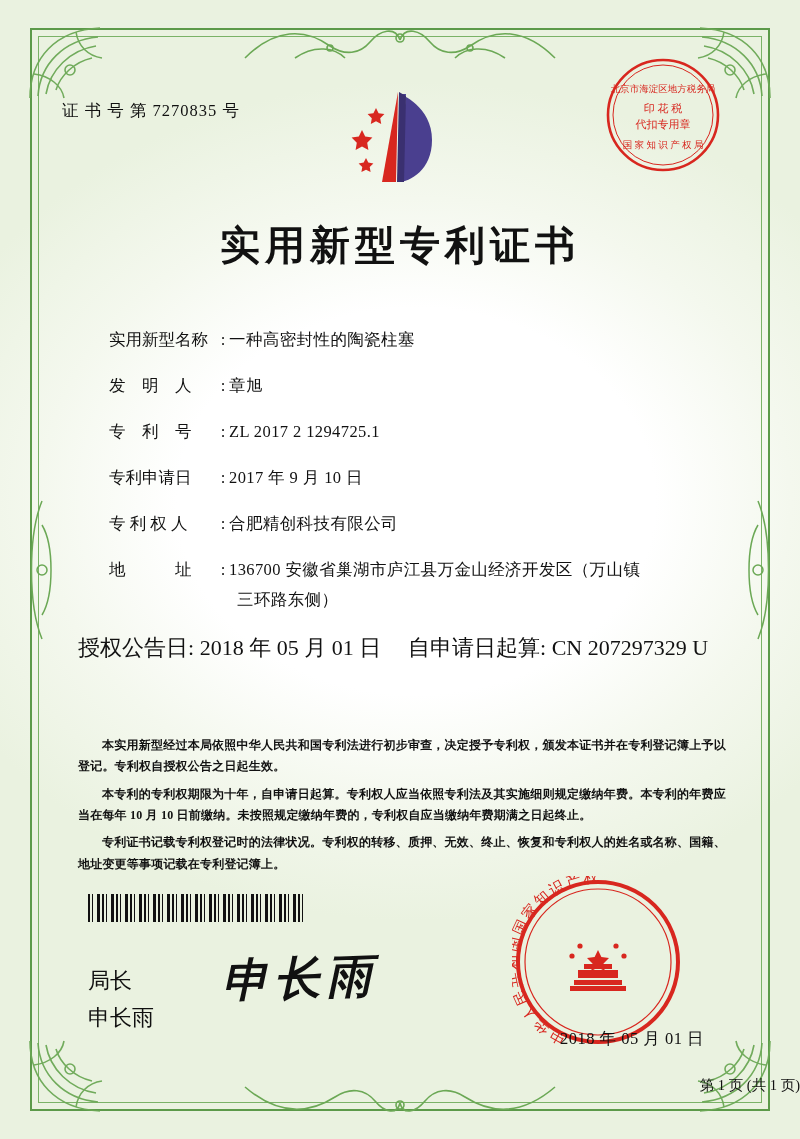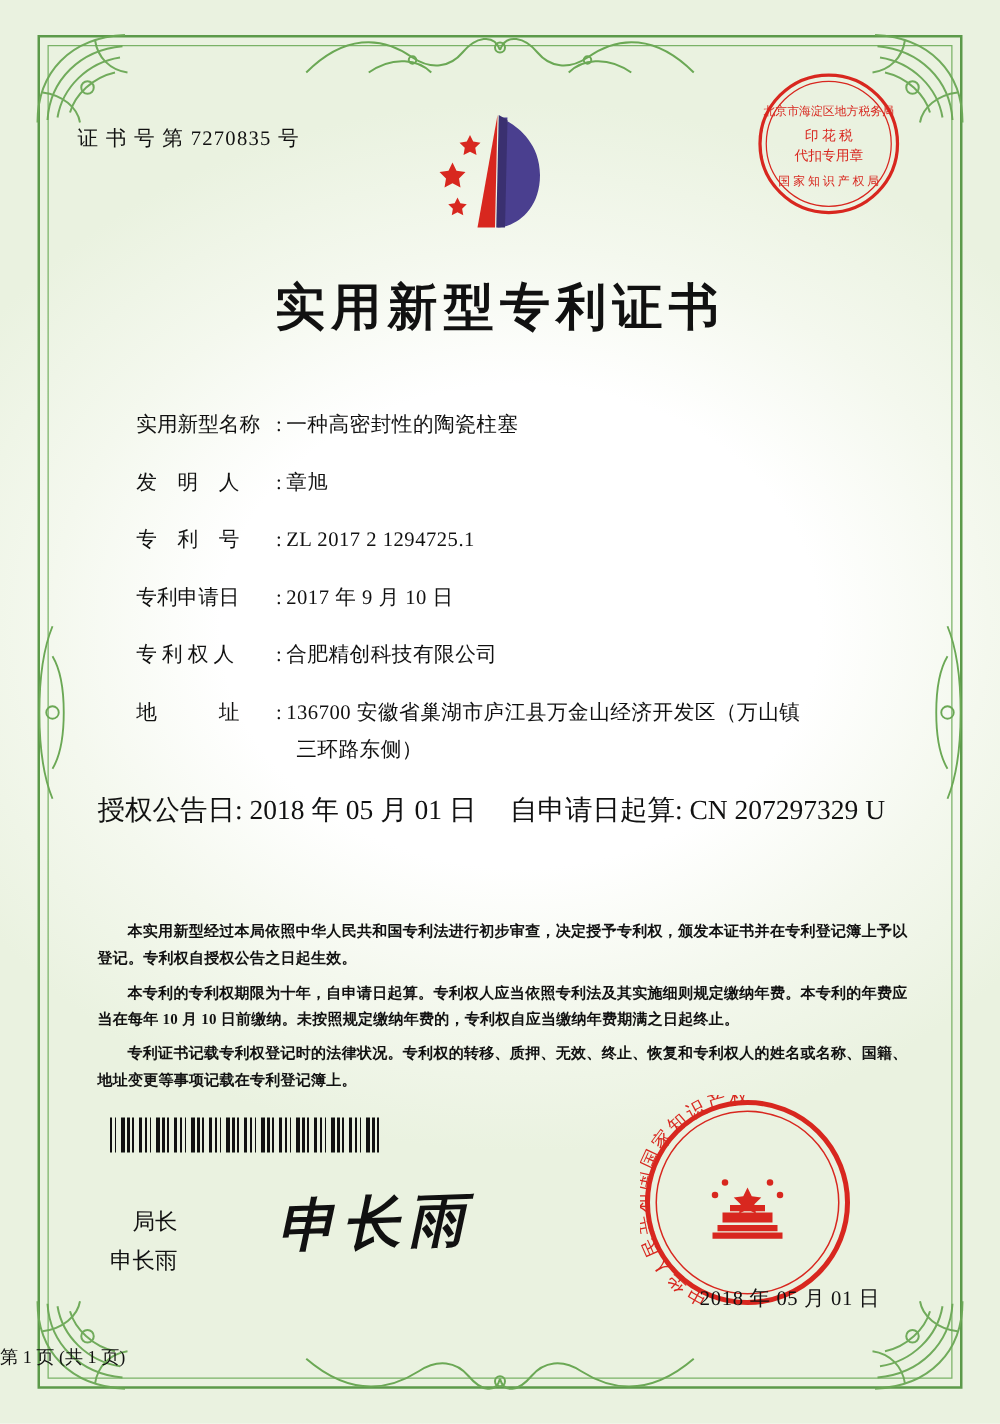--- a/index.html
+++ b/index.html
@@ -200,24 +200,23 @@
       #111 4px, #111 5px, transparent 5px, transparent 9px,
       #111 9px, #111 12px, transparent 12px, transparent 14px
     );
   }
 
   
   .sig-label {
     position: absolute;
     left: 88px;
     top: 962px;
-    font-size: 18px;
+    font-size: 22px;
     line-height: 1.7;
     color: #111;
-    text-align: right;
   }
   .sig-hand {
     position: absolute;
     left: 222px;
     top: 948px;
     font-size: 46px;
     font-family: "DejaVu Serif", serif;
     font-style: italic;
     font-weight: bold;
     letter-spacing: 6px;
@@ -240,21 +239,21 @@
     font-size: 16.5px;
     color: #111;
     letter-spacing: .5px;
   }
 
   .footer {
     position: absolute;
     left: 0;
     right: 0;
     bottom: 44px;
-    text-align: left;
+    text-align: right;
     font-size: 14.5px;
     color: #111;
   }
 </style>
 </head>
 <body>
 
 <div class="page">
 
   <div class="frame-outer"></div>

